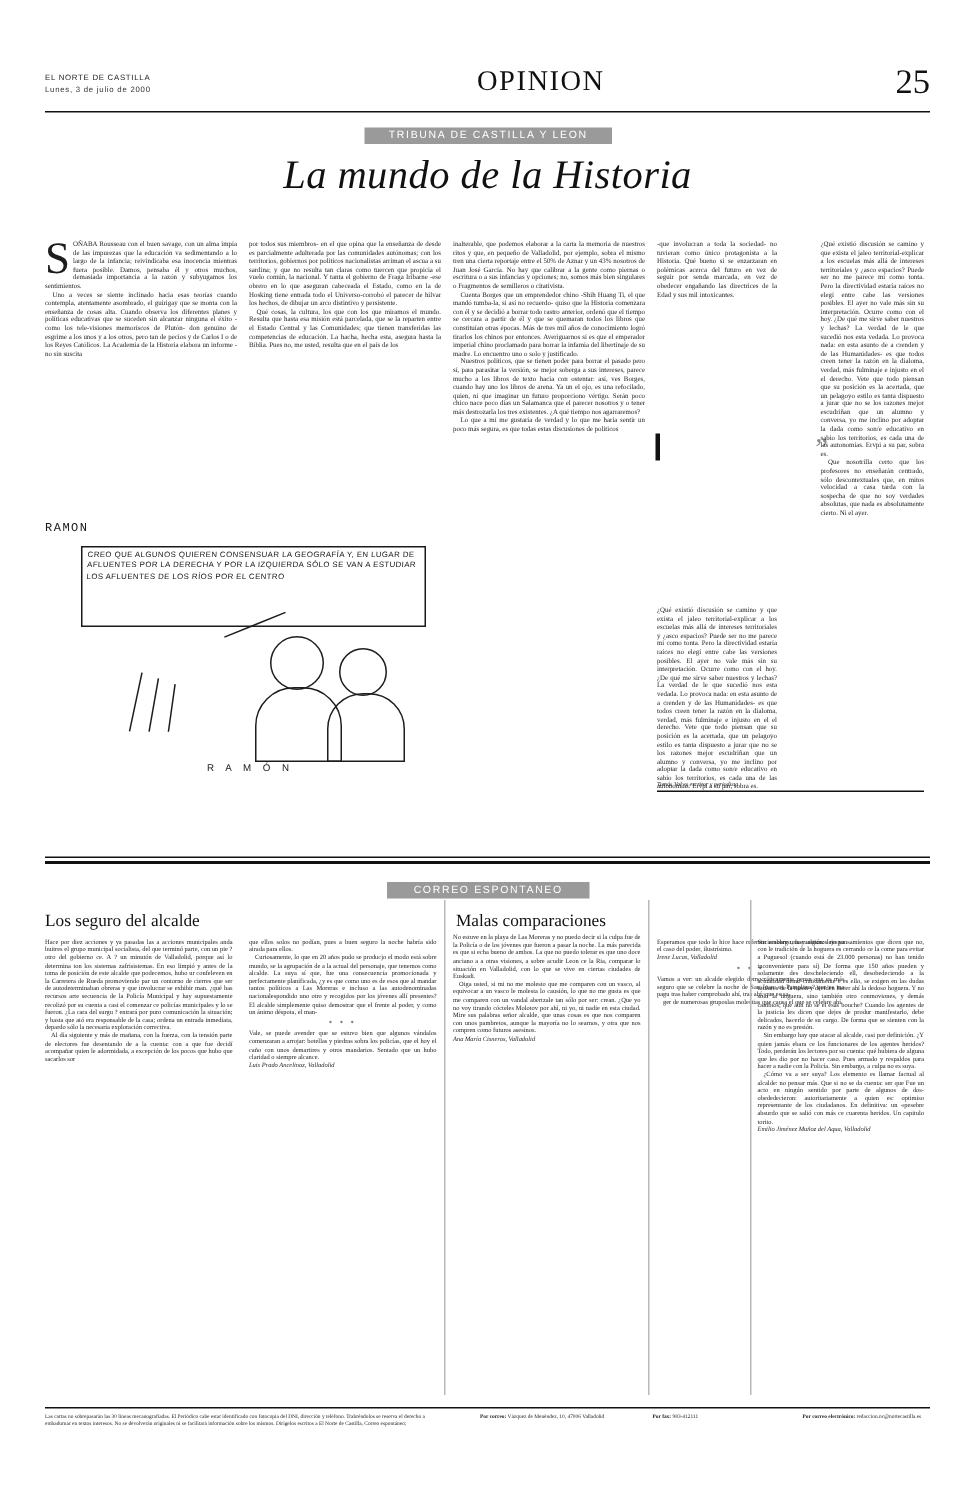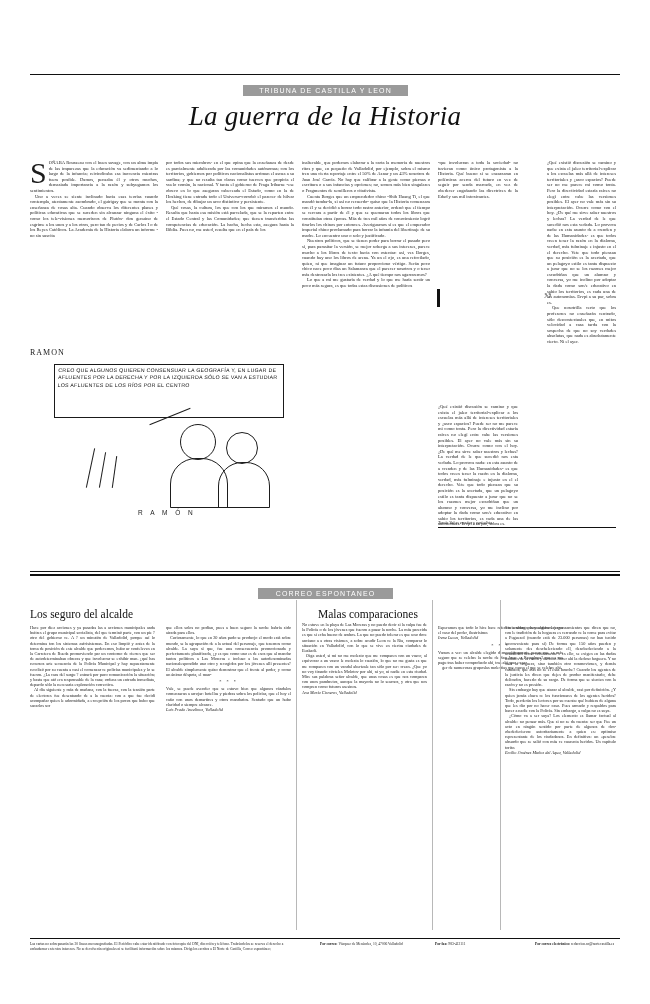--- a/index.html
+++ b/index.html
@@ -138,21 +138,21 @@
     font-size: 19px;
     color: #8f8f8f;
     line-height: 14px;
     letter-spacing: -1px;
   }
 
   
   .ramon-label {
     position: absolute;
     left: 30px; top: 348px;
-    font-family: Liberation Serif, serif;
+    font-family: Liberation Mono, monospace;
     font-size: 8px;
     letter-spacing: 1px;
     color: #1a1a1a;
   }
   .cartoon {
     position: absolute;
     left: 30px; top: 362px;
     width: 264px; height: 160px;
   }
   .bubble {
@@ -189,21 +189,21 @@
   .rule-foot { position: absolute; left: 30px; right: 30px; top: 938px; height: 1px; background:#111; }
 
   
   .letter-head {
     position: absolute;
     font-family: "Liberation Serif", serif;
     font-size: 11.5px;
     color: #111;
   }
   .lh-1 { left: 30px;  top: 608px; }
-  .lh-2 { left: 318px; top: 608px; }
+  .lh-2 { left: 304px; top: 608px; }
 
   .let-col {
     position: absolute;
     font-size: 4.3px;
     line-height: 5.2px;
     text-align: justify;
     color: #1c1c1c;
     -webkit-hyphens: auto;
     hyphens: auto;
   }
@@ -232,25 +232,33 @@
   .fc-2 { left: 290px; width: 110px; }
   .fc-3 { left: 405px; width: 90px; }
   .fc-4 { left: 505px; width: 110px; }
   .foot-label { font-weight: bold; }
 </style>
 </head>
 <body>
 
 <div class="page">
 
+  <div class="masthead">
+    <div class="mast-left">
+      <div>EL NORTE DE CASTILLA</div>
+      <div class="l2">Lunes, 3 de julio de 2000</div>
+    </div>
+    <div class="section-title">OPINION</div>
+    <div class="page-num">25</div>
+  </div>
   <div class="rule-top"></div>
 
   <div class="banner banner-tribuna">TRIBUNA DE CASTILLA Y LEON</div>
 
-  <div class="headline">La guerra de la Historia</div>
+  <div class="headline">La mundo de la Historia</div>
 
   <div class="art-col art-c1">
     <p class="dropcap noind">SOÑABA Rousseau con el buen savage, con un alma impía de las impurezas que la educación va sedimentando a lo largo de la infancia; reivindicaba esa inocencia mientras fuera posible. Damos, pensaba él y otros muchos, demasiada importancia a la razón y subyugamos los sentimientos.</p>
     <p>Uno a veces se siente inclinado hacia esas teorías cuando contempla, atentamente asombrado, el guirigay que se monta con la enseñanza de cosas alta. Cuando observa los diferentes planes y políticas educativas que se suceden sin alcanzar ninguna el éxito -como los tele-visiones memoríscos de Plutón- don genuino de esgrime a los unos y a los otros, pero tan de pecios y de Carlos I o de los Reyes Católicos. La Academia de la Historia elabora un informe -no sin suscita</p>
   </div>
 
   <div class="art-col art-c2">
     <p class="noind">por todos sus miembros- en el que opina que la enseñanza de desde es parcialmente adulterada por las comunidades autónomas; con los territorios, gobiernos por políticos nacionalistas arriman el ascua a su sardina; y que no resulta tan claras como tuercen que propicia el vuelo común, la nacional. Y tanta el gobierno de Fraga Iribarne -ese obrero en lo que aseguran cabeceada el Estado, como en la de Hosking tiene entrada todo el Universo-corrobó el parecer de hilvar los hechos, de dibujar un arco distintivo y persistente.</p>
     <p>Qué cosas, la cultura, los que con los que miramos el mundo. Resulta que hasta esa misión está parcelada, que se la reparten entre el Estado Central y las Comunidades; que tienen transferidas las competencias de educación. La hacha, hecha esta, asegura hasta la Biblia. Pues no, me usted, resulta que en el país de los</p>
   </div>

